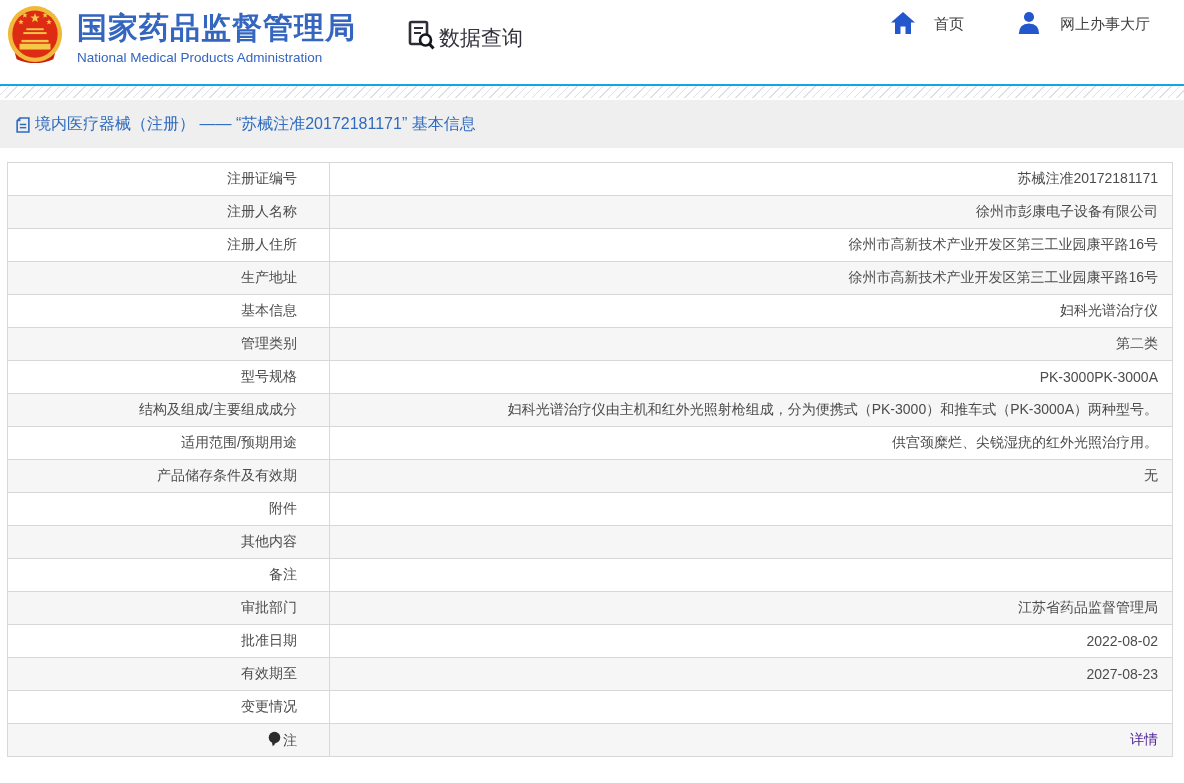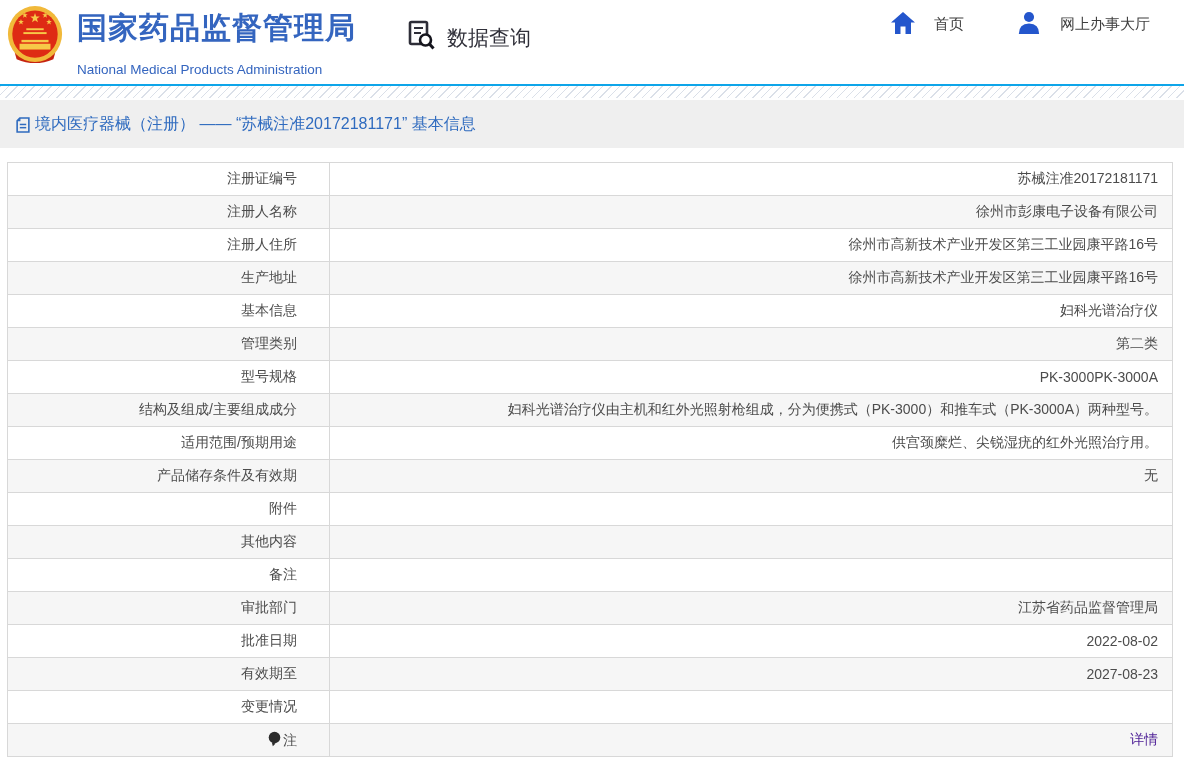--- a/index.html
+++ b/index.html
@@ -13,24 +13,24 @@
   
   .header {
     height:86px; display:flex; align-items:flex-start;
     border-bottom:2px solid #0ea5e9; padding:4px 0 0 6px;
   }
   .emblem { width:58px; height:62px; flex:0 0 auto; margin-top:1px; }
   .title-block { margin-left:13px; margin-top:7px; }
   .site-title {
     font-size:30px; font-weight:bold; color:#3465bf; letter-spacing:1px; line-height:1.1;
   }
-  .site-subtitle { font-size:13.5px; color:#3465bf; margin-top:18px; }
+  .site-subtitle { font-size:13.5px; color:#3465bf; margin-top:6px; }
   .section-title {
     display:flex; align-items:center; margin-left:52px; margin-top:16px;
-    font-size:21px; font-weight:500; color:#30303a; gap:12px;
+    font-size:21px; font-weight:500; color:#30303a; gap:4px;
   }
   .header-nav { margin-left:auto; display:flex; gap:52px; margin-right:34px; margin-top:7px; }
   .nav-item {
     display:flex; flex-direction:row; align-items:center; gap:18px;
     font-size:15px; color:#3f3f3f; cursor:pointer; text-decoration:none;
   }
 
   
   .stripe-band {
     height:12px; width:100%;

